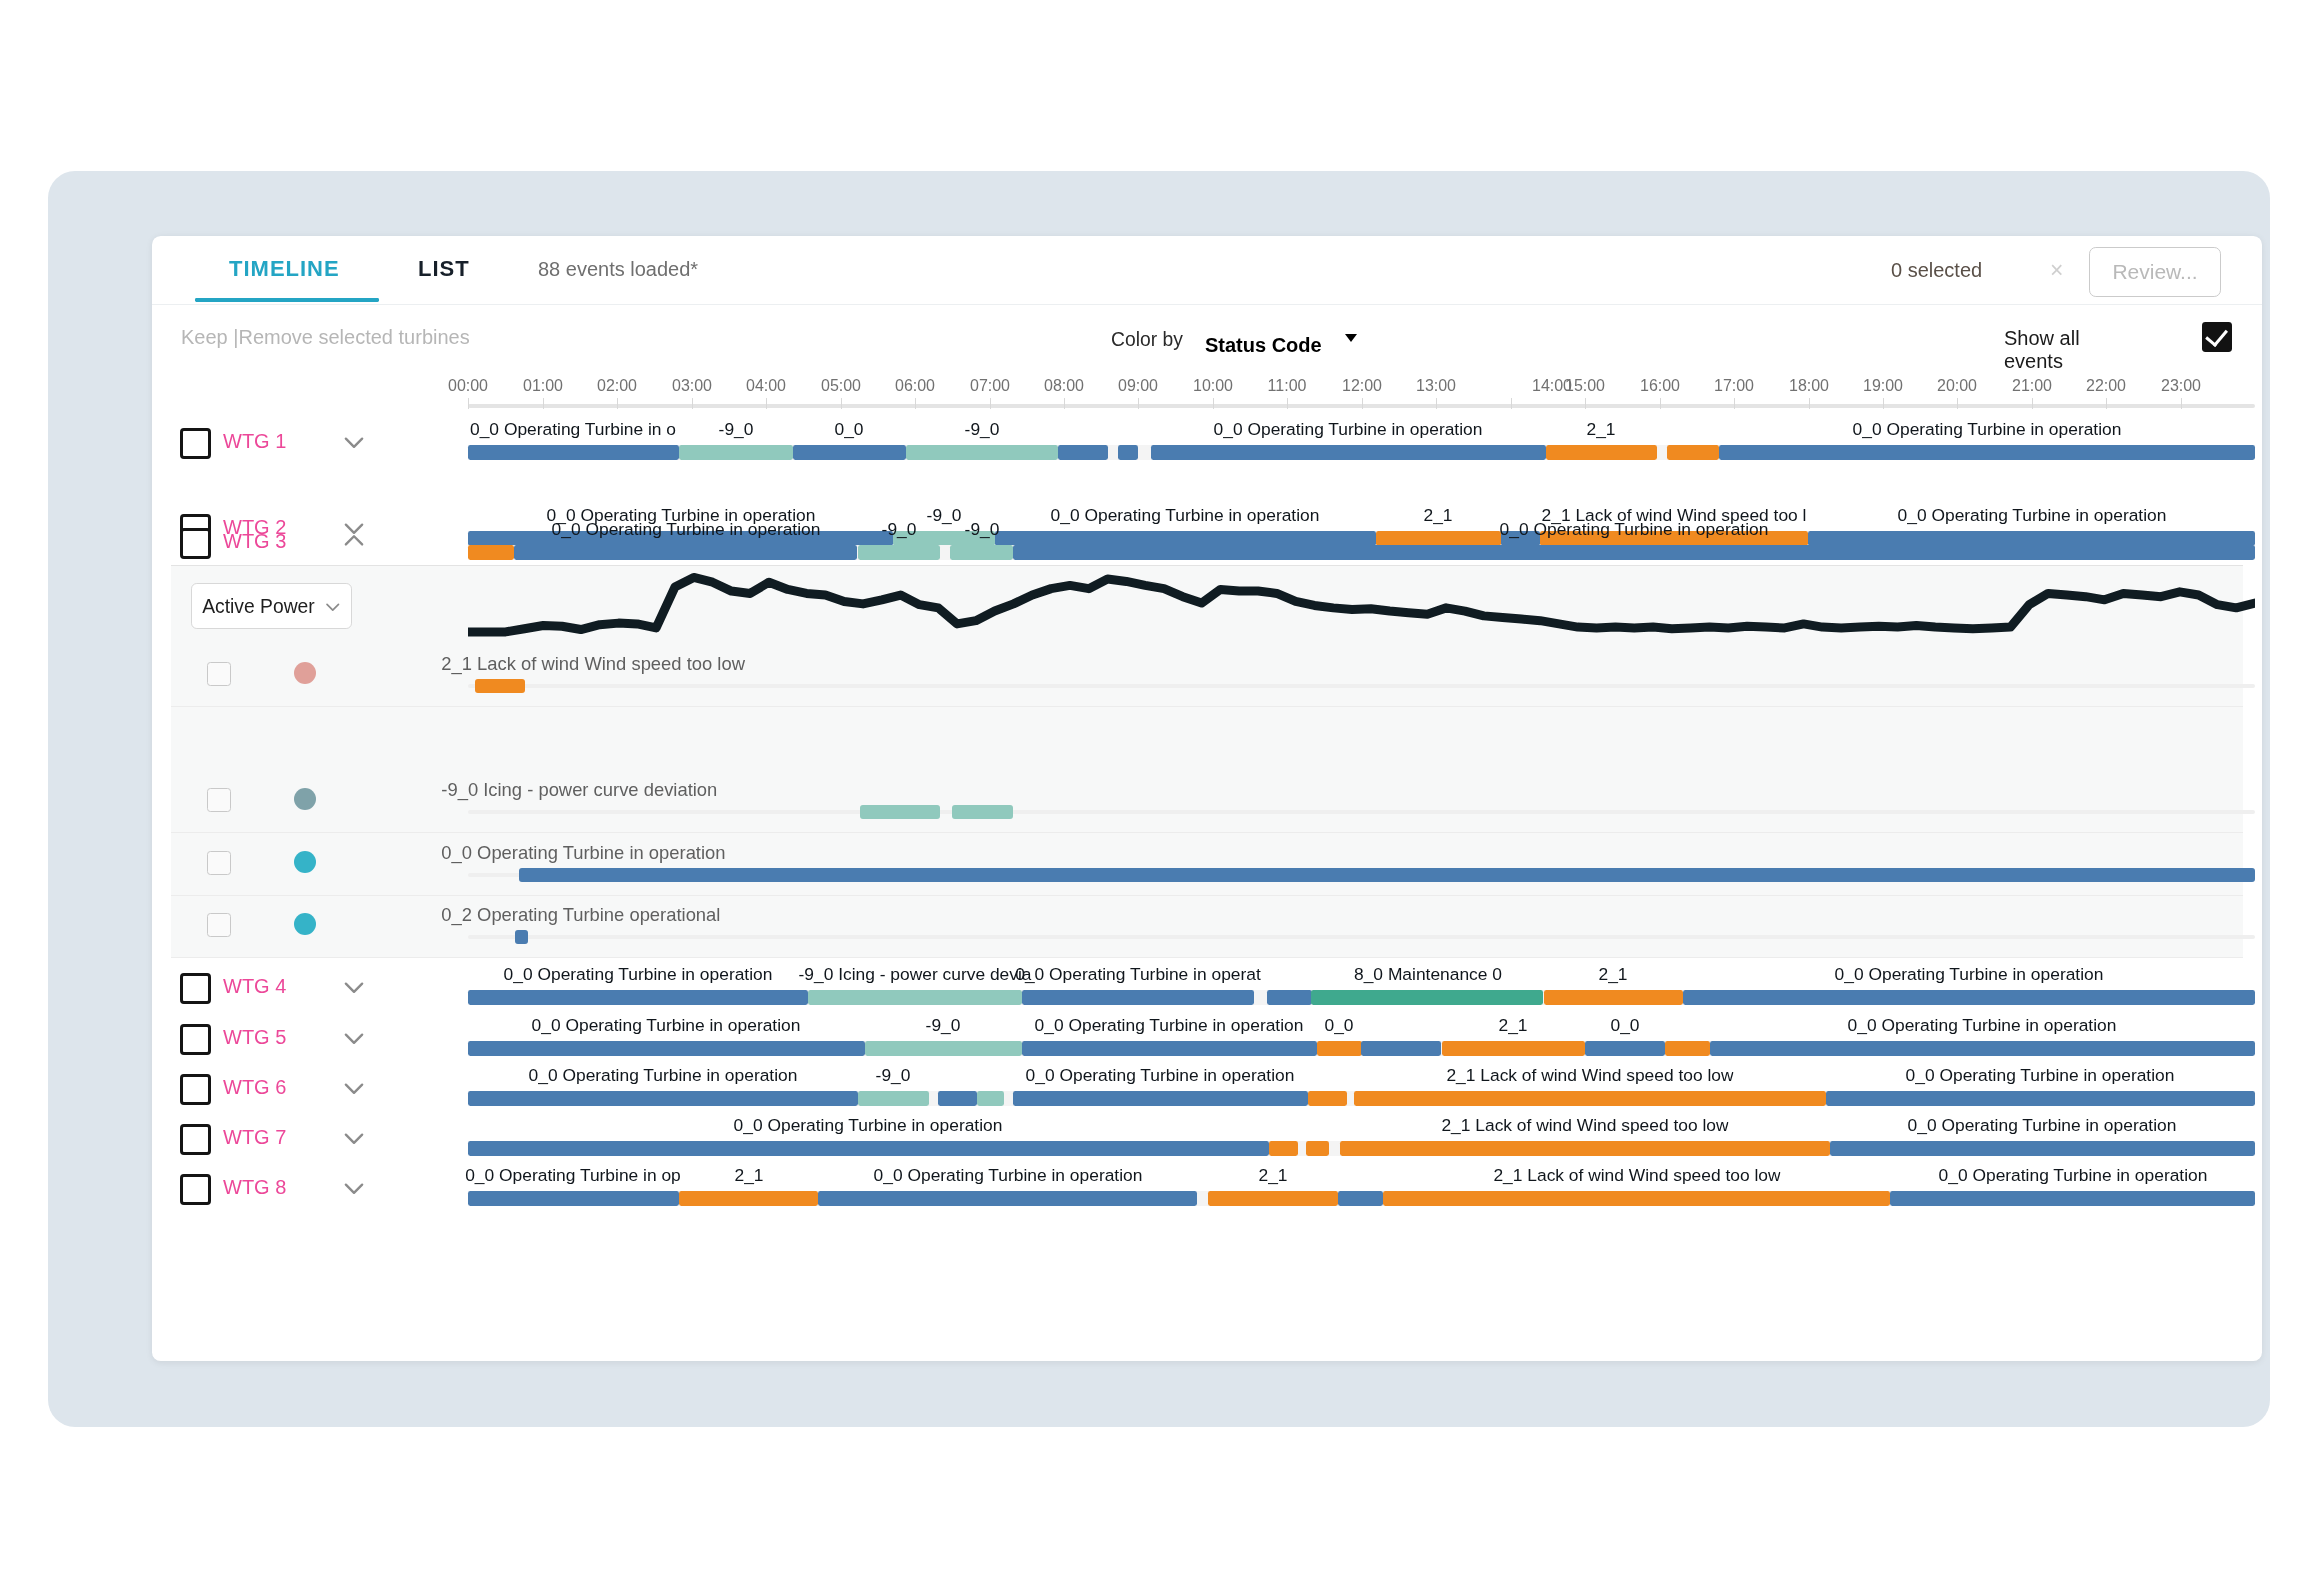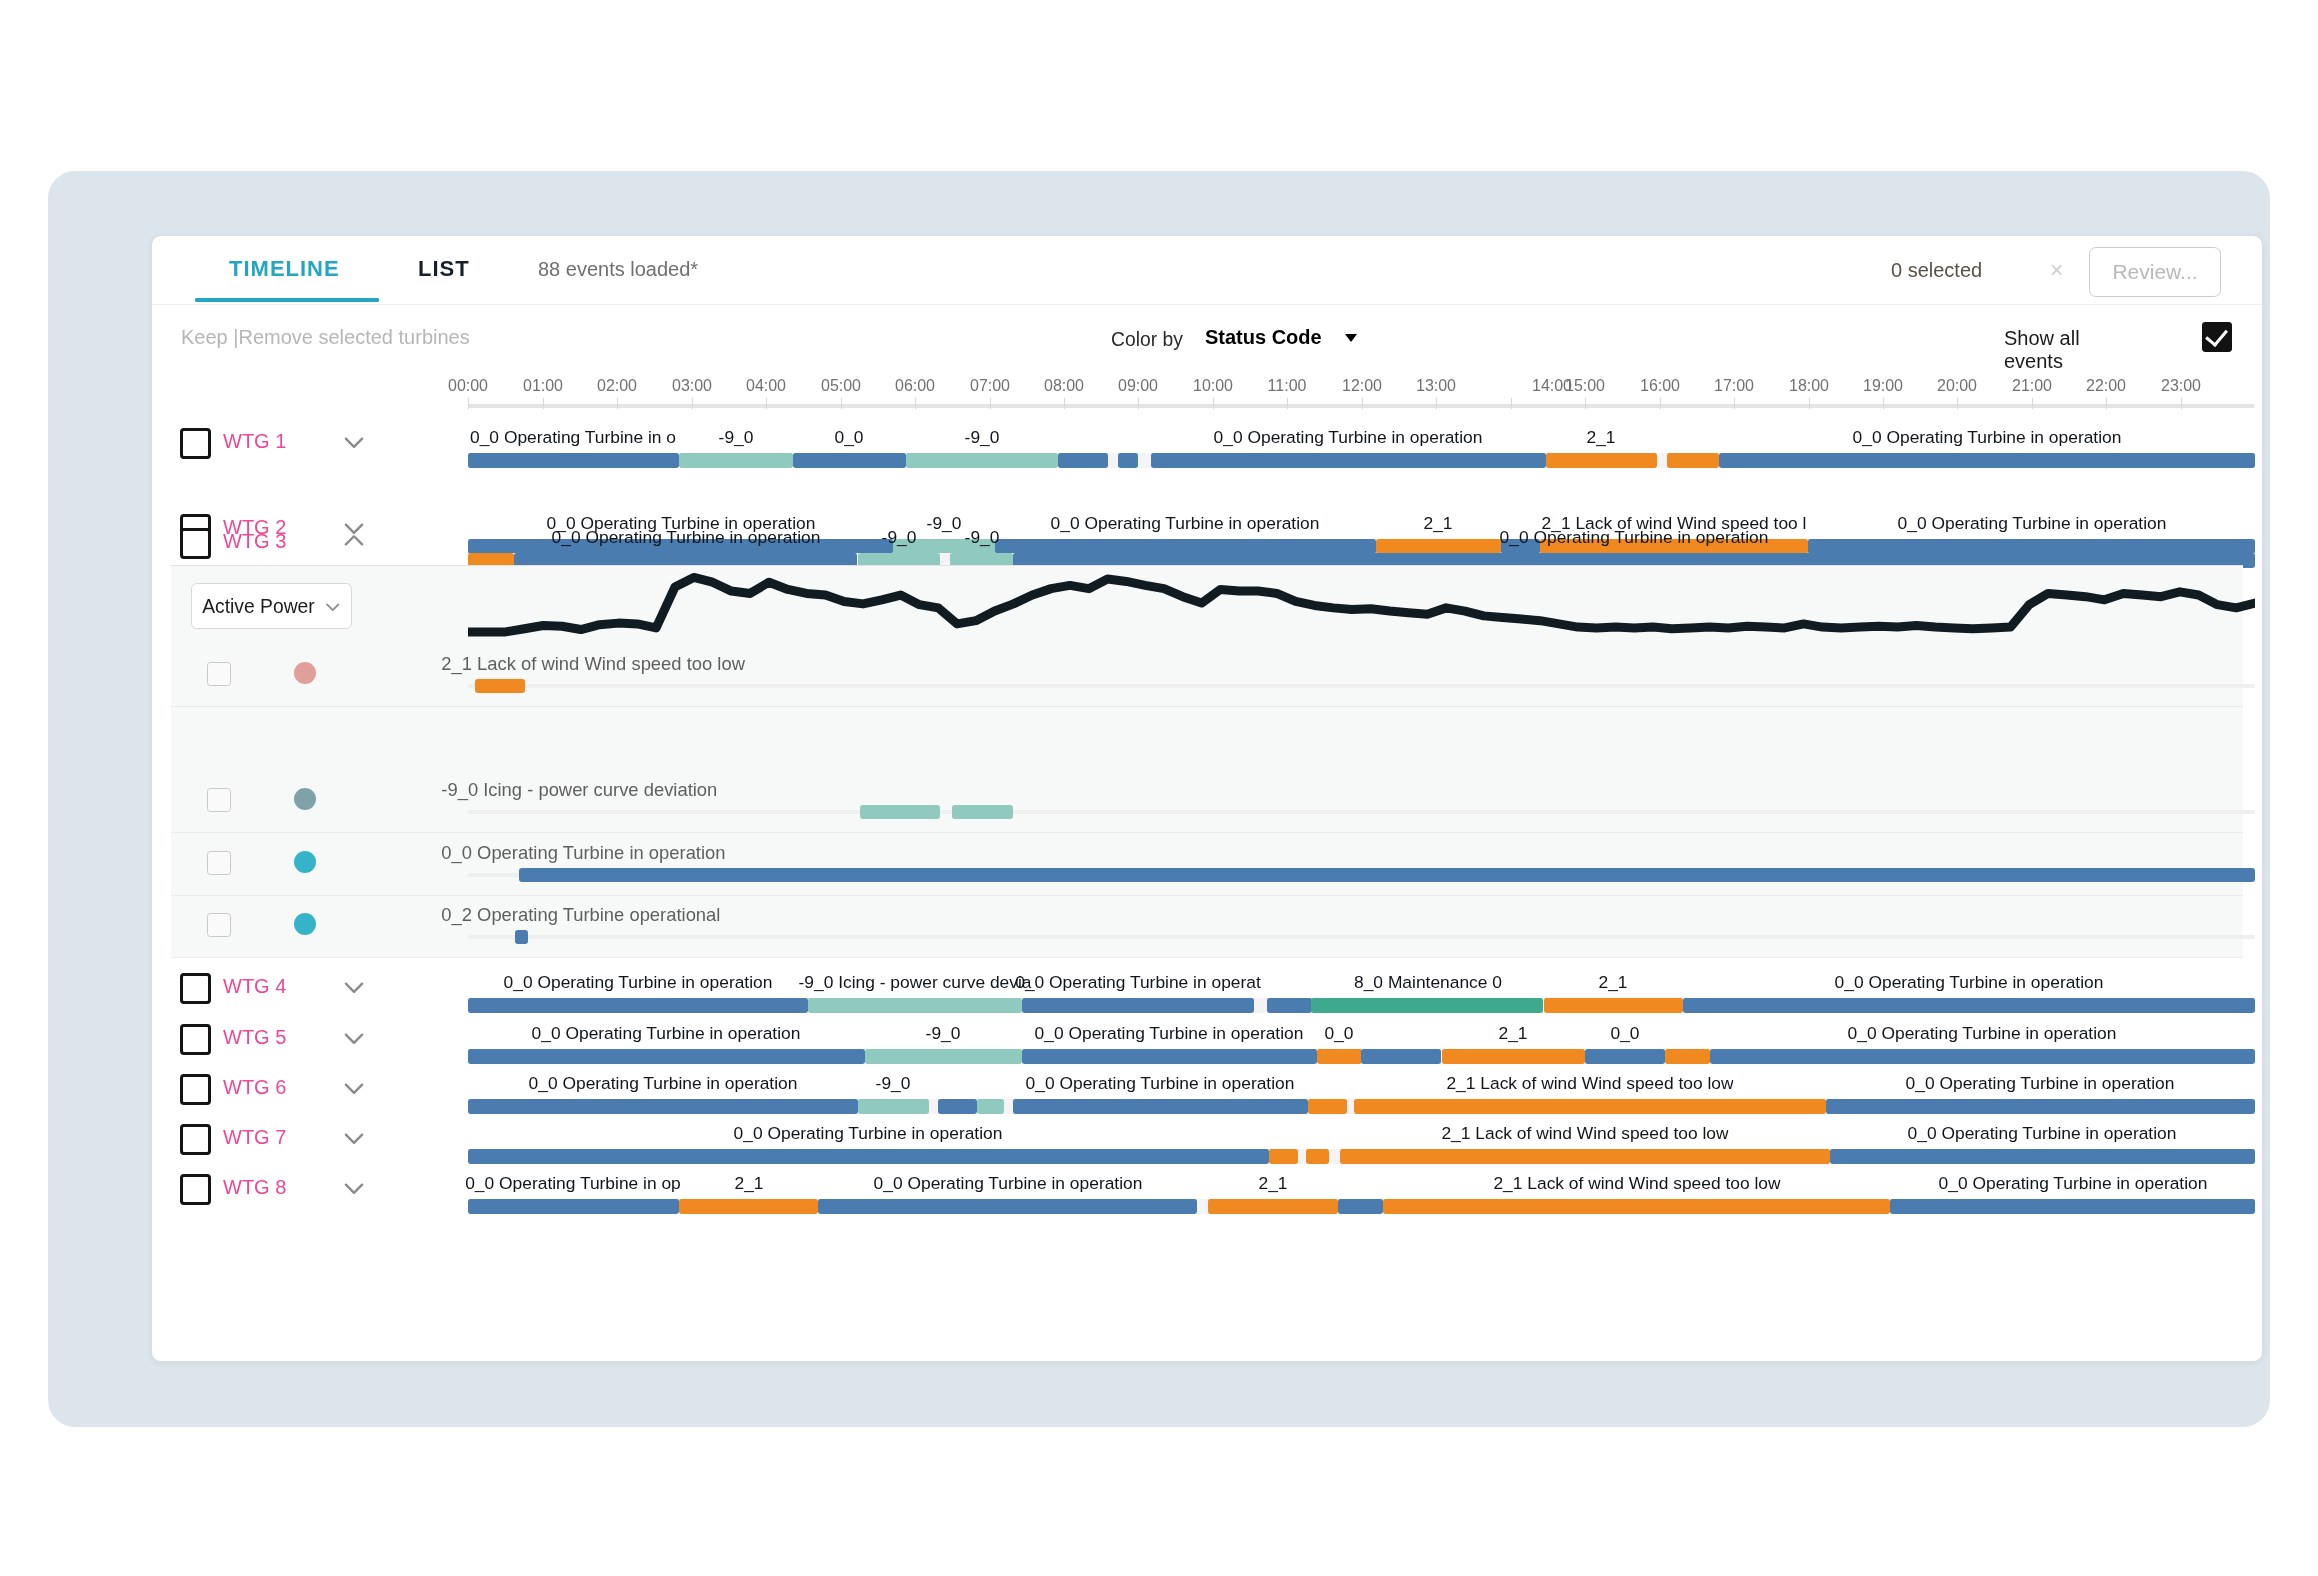--- a/index.html
+++ b/index.html
@@ -31,41 +31,41 @@
   .sel-count{position:absolute;left:1739px;top:23px;font-size:20px;color:#5a5048;}
   .sel-x{position:absolute;left:1898px;top:21px;font-size:23px;color:#cfcfcf;}
   .review-btn{position:absolute;left:1937px;top:10.6px;width:130px;height:48px;
               border:1.4px solid #cbcbcb;border-radius:6.8px;background:#fff;
               color:#b9b9b9;font-size:21px;display:flex;align-items:center;justify-content:center;}
 
   
   .toolbar{position:absolute;left:0;top:70px;width:1972px;height:68px;}
   .keep-remove{position:absolute;left:29px;top:20px;font-size:20px;color:#b6b6b6;}
   .colorby-label{position:absolute;left:959px;top:23px;font-size:19.3px;color:#2a2a2a;}
-  .colorby-value{position:absolute;left:1053px;top:20px;font-size:20px;font-weight:700;color:#000;}
+  .colorby-value{position:absolute;left:1053px;top:28px;font-size:20px;font-weight:700;color:#000;}
   .colorby-caret{position:absolute;left:1193px;top:28px;width:0;height:0;
                  border-left:6.8px solid transparent;border-right:6.8px solid transparent;border-top:8.7px solid #000;}
   .showall-label{position:absolute;left:1852px;top:21px;font-size:20px;color:#1b1b1b;}
   .showall-box{position:absolute;left:2050px;top:15.5px;width:30px;height:30px;background:#121212;border-radius:3.4px;}
   .showall-box:after{content:"";position:absolute;left:7.7px;top:3.9px;width:9.7px;height:17.4px;
                      border:3.4px solid #fff;border-top:none;border-left:none;transform:rotate(40deg);}
 
   
   .axis{position:absolute;left:0;top:140px;width:2110px;height:34px;}
   .axis-line{position:absolute;left:316px;top:28px;width:1787px;height:3.9px;background:#e4e4e4;border-radius:1.9px;}
   .tick{position:absolute;top:22px;width:1.4px;height:10.6px;background:#d8d8d8;}
   .tick-lbl{position:absolute;top:1px;font-size:16px;color:#717171;transform:translateX(-50%);}
 
   
   .row{position:absolute;left:0;width:2110px;height:50px;}
   .row-chk{position:absolute;left:28px;top:12.6px;width:25px;height:25px;border:3.4px solid #141414;border-radius:3.9px;background:#fff;}
   .row-name{position:absolute;left:71px;top:14.5px;font-size:20px;color:#ec4899;}
   .row-caret{position:absolute;left:191px;top:15.5px;width:22px;height:22px;}
   .row-caret svg{width:22px;height:22px;}
-  .barwrap{position:absolute;left:316px;top:8px;width:1787px;height:50px;}
+  .barwrap{position:absolute;left:316px;top:0;width:1787px;height:50px;}
   .seg-lbl{position:absolute;top:3.9px;font-size:17.4px;color:#10161c;
            transform:translateX(-50%);white-space:nowrap;overflow:hidden;}
   .bar{position:absolute;top:30px;height:14.5px;border-radius:2.4px;}
   .bar-track{position:absolute;left:0;top:30px;width:1787px;height:14.5px;background:#f4f4f4;border-radius:2.4px;}
 
   
   .detail{position:absolute;left:19.3px;width:2072px;background:#f7f8f8;
           border-top:1.9px solid #e3e3e3;border-bottom:1.9px solid #e3e3e3;}
   .metric-select{position:absolute;left:19.3px;top:17.4px;width:159px;height:44px;
                  background:#fff;border:1.4px solid #d8d8d8;border-radius:5.8px;}

